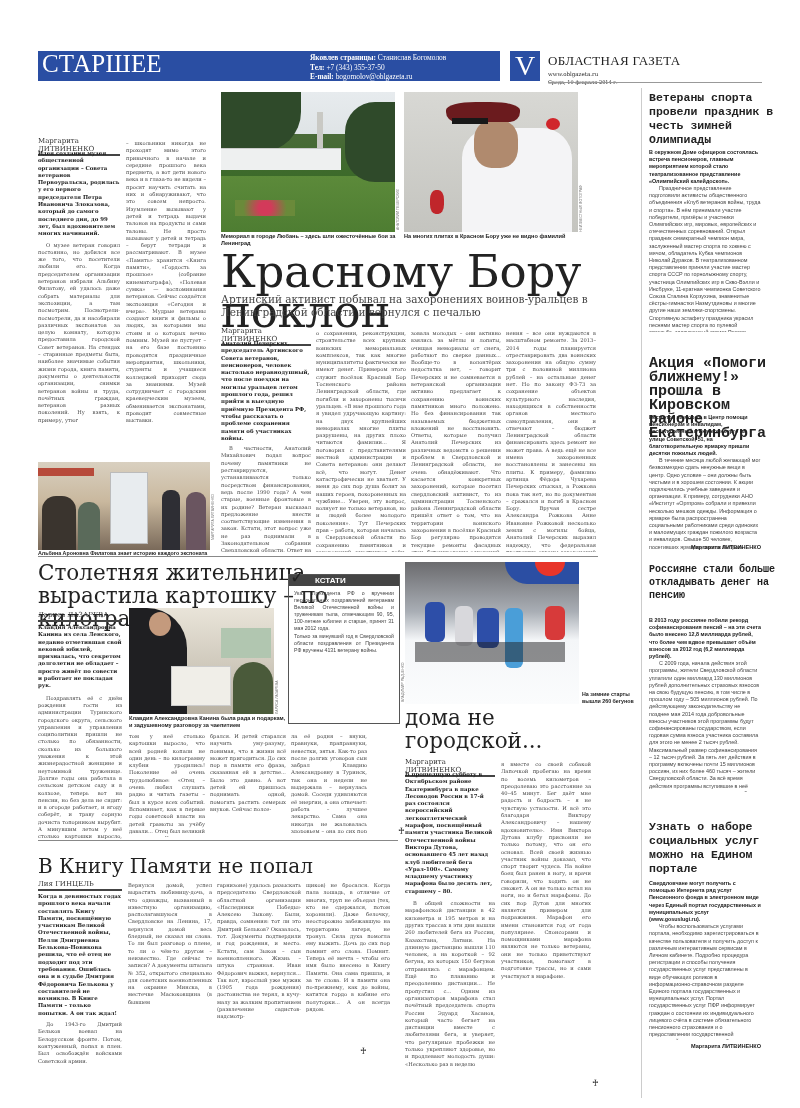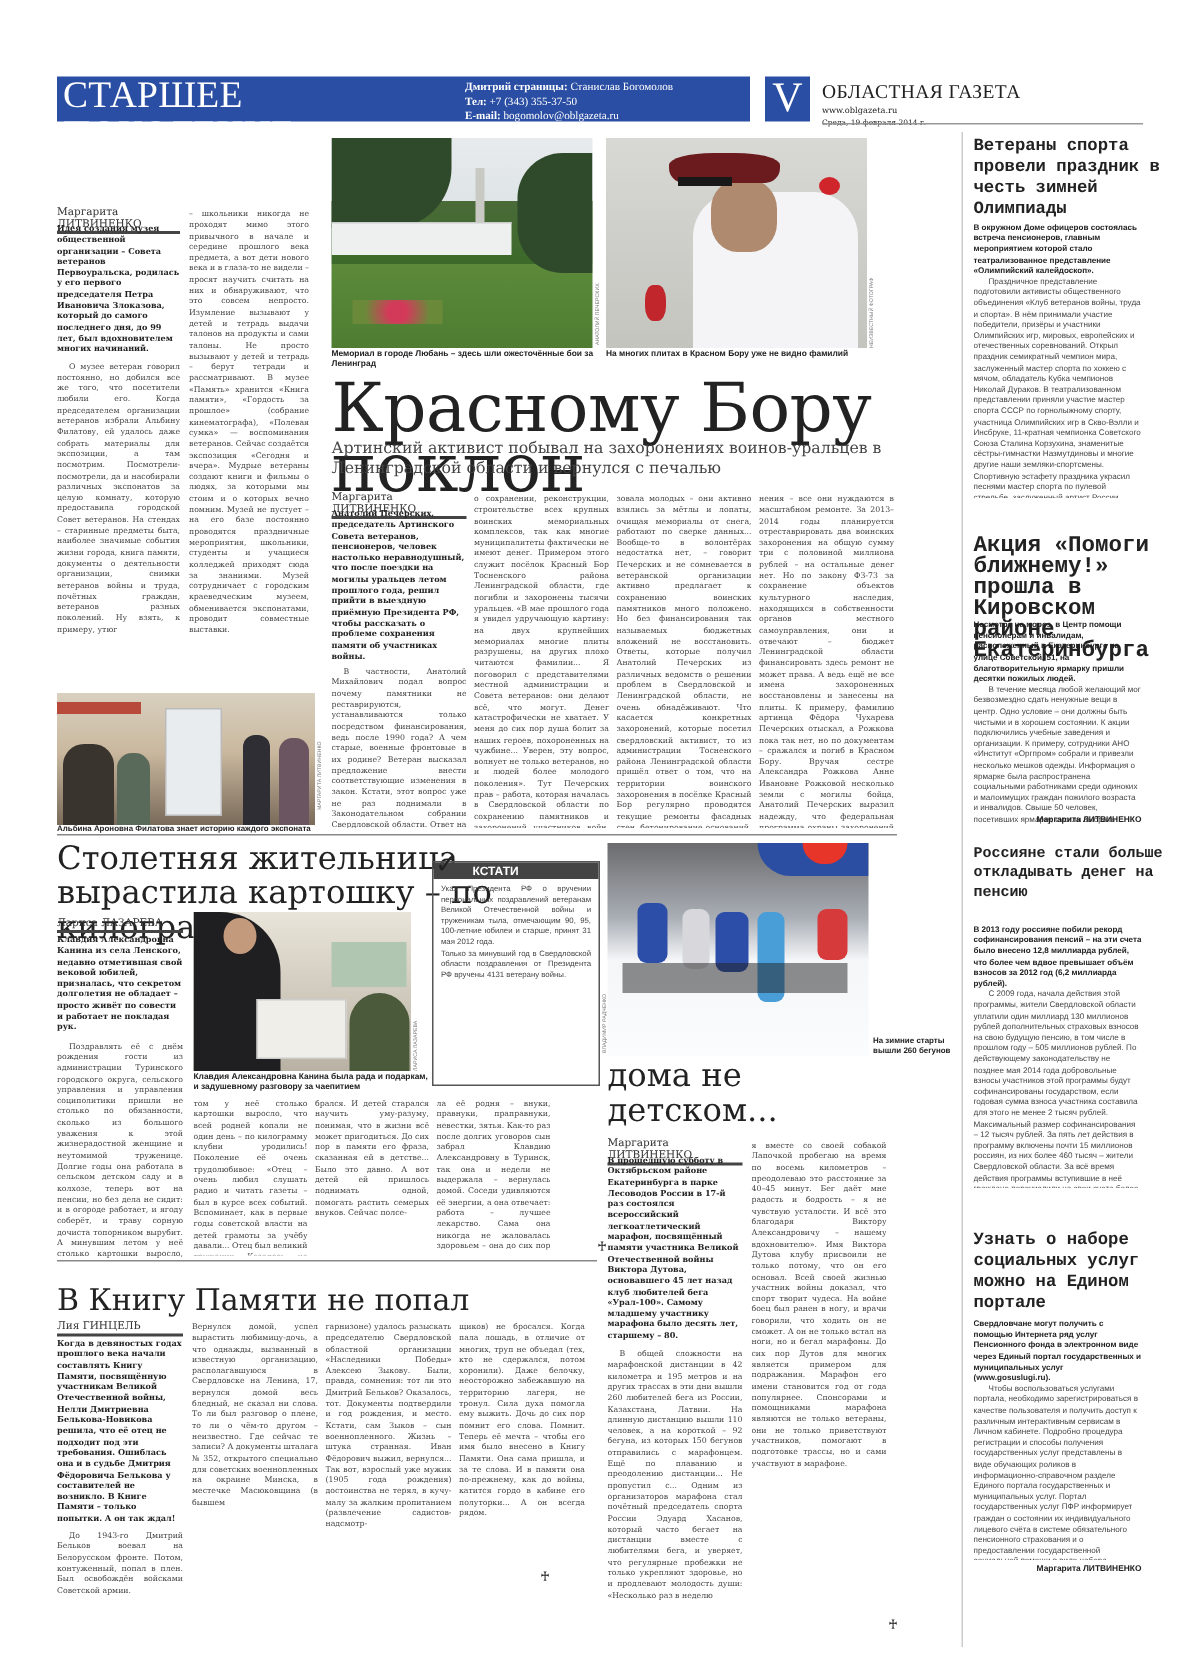--- a/index.html
+++ b/index.html
@@ -36,21 +36,21 @@
 .end-icon{font-size:9px;color:#222}
 </style>
 </head>
 <body>
 
 <div class="abs masthead">
   <div class="t">СТАРШЕЕ ПОКОЛЕНИЕ</div>
   <div class="s">Страница выходит в первую и третью среду каждого месяца</div>
 </div>
 <div class="abs edbox">
-  <div><b>Дмитрий страницы:</b> <span>Станислав Богомолов</span></div>
+  <div><b>Яковлев страницы:</b> <span>Станислав Богомолов</span></div>
   <div><b>Тел:</b> <span>+7 (343) 355-37-50</span></div>
   <div><b>E-mail:</b> <span>bogomolov@oblgazeta.ru</span></div>
 </div>
 <div class="abs vbox">V</div>
 <div class="abs brand">
   <div class="n">ОБЛАСТНАЯ ГАЗЕТА</div>
   <div class="u">www.oblgazeta.ru</div>
   <div class="d">Среда, 19 февраля 2014 г.</div>
 </div>
 <div class="abs hline"></div>
@@ -170,21 +170,21 @@
   <div style="position:absolute;left:50px;top:44px;width:18px;height:40px;background:#d8d8dc;border-radius:6px"></div>
   <div style="position:absolute;left:72px;top:46px;width:22px;height:40px;background:#2d4ea8;border-radius:6px"></div>
   <div style="position:absolute;left:100px;top:46px;width:18px;height:60px;background:#4a9ed8;border-radius:6px"></div>
   <div style="position:absolute;left:140px;top:44px;width:20px;height:34px;background:#d73a3a;border-radius:6px"></div>
   <div style="position:absolute;left:10px;top:80px;width:150px;height:20px;background:#1f1f22;opacity:.5"></div>
 </div>
 <div class="abs credit" style="left:401px;top:650px;height:52px">ВЛАДИМИР РАДЧЕНКО</div>
 <div class="abs cap" style="left:582px;top:691px;width:60px;font-size:5.3px">На зимние старты вышли 260 бегунов</div>
 
 <div class="abs h1" style="left:405px;top:706px;width:200px;font-size:21.5px;line-height:23px">
-  <div>дома не детском...</div>
+  <div>дома не городской...</div>
 </div>
 <div class="abs byline" style="left:405px;top:758px;width:90px">Маргарита ЛИТВИНЕНКО</div>
 <div class="abs col" style="left:405px;top:771px;width:90px;height:322px">
   <div class="lead">В прошедшую субботу в Октябрьском районе Екатеринбурга в парке Лесоводов России в 17-й раз состоялся всероссийский легкоатлетический марафон, посвящённый памяти участника Великой Отечественной войны Виктора Дутова, основавшего 45 лет назад клуб любителей бега «Урал-100». Самому младшему участнику марафона было десять лет, старшему – 80.</div>
   <div class="body" style="margin-top:5px;text-indent:8px">В общей сложности на марафонской дистанции в 42 километра и 195 метров и на других трассах в эти дни вышли 260 любителей бега из России, Казахстана, Латвии. На длинную дистанцию вышли 110 человек, а на короткой – 92 бегуна, из которых 150 бегунов отправились с марафонцем. Ещё по плаванию и преодолению дистанции... Не пропустил с... Одним из организаторов марафона стал почётный председатель спорта России Эдуард Хасанов, который часто бегает на дистанции вместе с любителями бега, и уверяет, что регулярные пробежки не только укрепляют здоровье, но и продлевают молодость души: «Несколько раз в неделю</div>
 </div>
 <div class="abs col body" style="left:501px;top:761px;width:90px;height:320px">я вместе со своей собакой Лапочкой пробегаю на время по восемь километров – преодолеваю это расстояние за 40–45 минут. Бег даёт мне радость и бодрость – я не чувствую усталости. И всё это благодаря Виктору Александровичу – нашему вдохновителю». Имя Виктора Дутова клубу присвоили не только потому, что он его основал. Всей своей жизнью участник войны доказал, что спорт творит чудеса. На войне боец был ранен в ногу, и врачи говорили, что ходить он не сможет. А он не только встал на ноги, но и бегал марафоны. До сих пор Дутов для многих является примером для подражания. Марафон его имени становится год от года популярнее. Спонсорами и помощниками марафона являются не только ветераны, они не только приветствуют участников, помогают в подготовке трассы, но и сами участвуют в марафоне.</div>
 <div class="abs end-icon" style="left:592px;top:1078px">♰</div>
 
 <div class="abs rule" style="left:38px;top:840px;width:360px;height:1px"></div>

